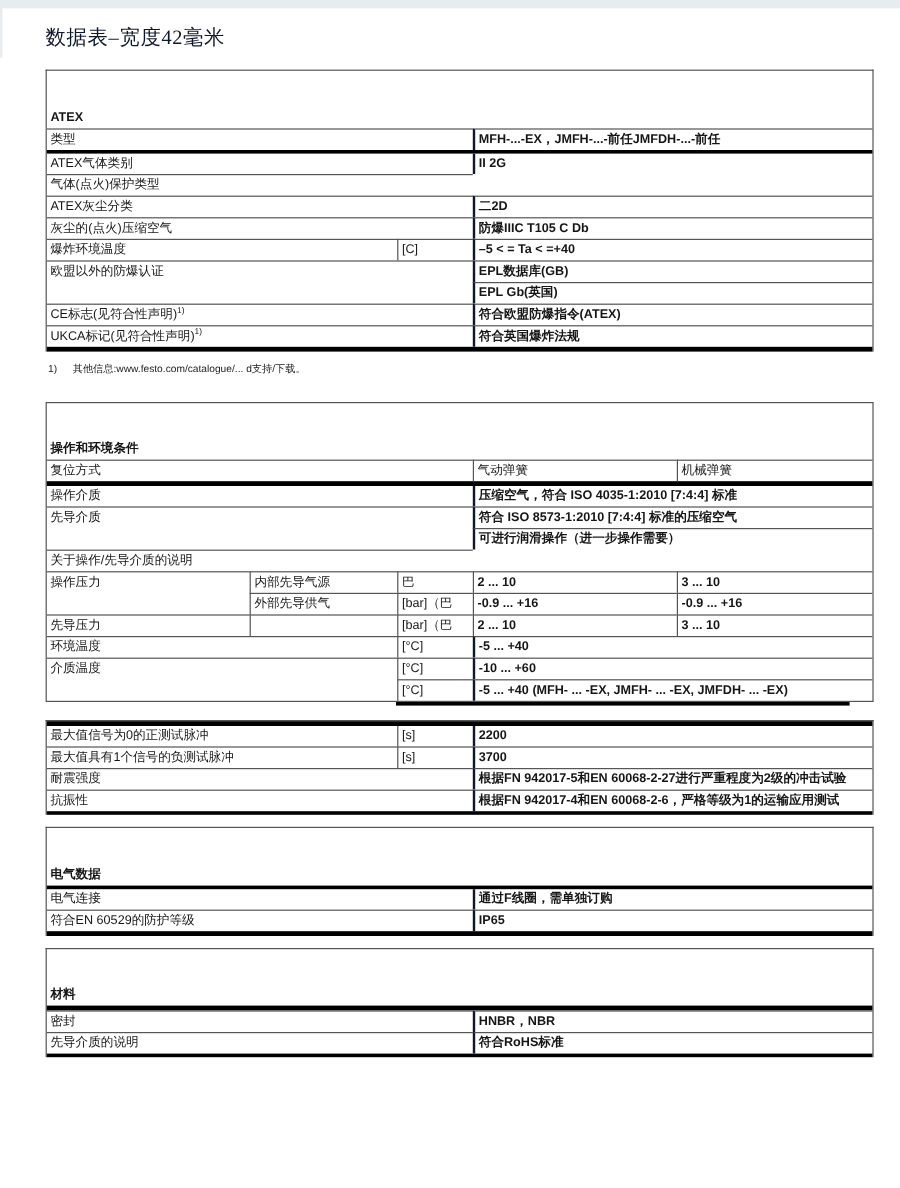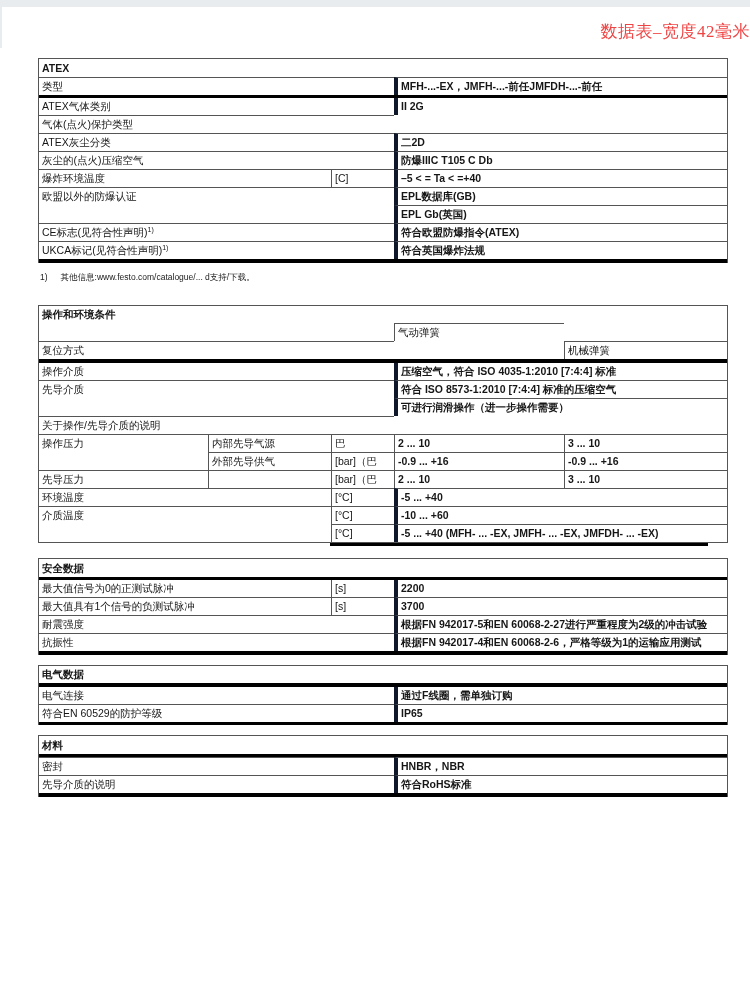--- a/index.html
+++ b/index.html
@@ -7,47 +7,47 @@
     width:750px; height:990px; background:#ffffff; overflow:hidden;
     font-family:"Liberation Sans","DejaVu Sans",sans-serif; color:#161616;
     -webkit-font-smoothing:antialiased;
   }
   .topstrip { height:7px; width:100%; background:#e8ecef; }
   .leftstrip { position:absolute; left:0; top:0; width:2px; height:48px; background:#e8ecef; }
 
   h1.page-title {
     margin:13px 0 15px 38px;
     font-family:"Liberation Serif","DejaVu Serif",serif;
-    font-size:17px; font-weight:400; letter-spacing:.5px; color:#ef4444;text-align:right;
+    font-size:17px; font-weight:400; letter-spacing:.5px; color:#0f172a;
   }
 
   .tbl {
     margin-left:38px; width:688px;
     border:1px solid #555; border-bottom:0;
     background:#fff;
   }
   .tbl.bb { border-bottom:1px solid #555; }
 
   .row { display:grid; grid-template-columns:169px 123px 63px 170px 1fr; }
   .cell {
     border-top:1px solid #555;
     padding:2px 4px 2px 3px;
     font-size:10.5px; line-height:13px; min-height:13px;
     white-space:nowrap; overflow:hidden;
   }
   .row.first .cell { border-top:0; }
   .cell.nb { border-top:0; }
 
-  .sec  { grid-column:1/6; font-weight:700; padding-top:2.5px; padding-bottom:2px; }
+  .sec  { grid-column:1/6; font-weight:700; padding-top:2.5px; padding-bottom:2px;margin-top:30px; }
   .lab  { grid-column:1/4; }
   .lab2 { grid-column:1/3; }
   .lab1 { grid-column:1/2; }
   .sub  { grid-column:2/3; border-left:1px solid #555; }
   .unit { grid-column:3/4; border-left:1px solid #555; }
-  .val  { grid-column:4/6; border-left:4px solid #0f172a; font-weight:600; }
+  .val  { grid-column:4/6; border-left:2px solid #0f172a; font-weight:600; }
   .vala { grid-column:4/5; border-left:1px solid #555; font-weight:600; }
   .valb { grid-column:5/6; border-left:1px solid #555; font-weight:600; }
   .plain { font-weight:400; }
 
   .thick { height:3.5px; background:#000; }
   .thick-partial { margin-left:330px; width:378px; height:3.5px; background:#000; }
 
   sup { font-size:7px; line-height:0; }
 
   .footnote {
@@ -119,22 +119,22 @@
   <span>1)</span>
   <span>其他信息:www.festo.com/catalogue/... d支持/下载。</span>
 </div>
 
 <div id="t2wrap">
   <div class="tbl bb" id="t2">
     <div class="row first">
       <div class="cell sec">操作和环境条件</div>
     </div>
     <div class="row">
+      <div class="cell lab">复位方式</div>
       <div class="cell vala plain">气动弹簧</div>
-      <div class="cell lab">复位方式</div>
       <div class="cell valb plain">机械弹簧</div>
     </div>
     <div class="thick"></div>
     <div class="row">
       <div class="cell lab nb">操作介质</div>
       <div class="cell val nb">压缩空气，符合 ISO 4035-1:2010 [7:4:4] 标准</div>
     </div>
     <div class="row">
       <div class="cell lab">先导介质</div>
       <div class="cell val">符合 ISO 8573-1:2010 [7:4:4] 标准的压缩空气</div>
@@ -177,23 +177,20 @@
     <div class="row">
       <div class="cell lab2 nb"></div>
       <div class="cell unit">[°C]</div>
       <div class="cell val">-5 ... +40 (MFH- ... -EX, JMFH- ... -EX, JMFDH- ... -EX)</div>
     </div>
   </div>
   <div class="thick-partial"></div>
 </div>
 
 <div class="tbl" id="t3">
-  <div class="row first">
-    <div class="cell sec">安全数据</div>
-  </div>
   <div class="thick"></div>
   <div class="row">
     <div class="cell lab2 nb">最大值信号为0的正测试脉冲</div>
     <div class="cell unit nb">[s]</div>
     <div class="cell val nb">2200</div>
   </div>
   <div class="row">
     <div class="cell lab2">最大值具有1个信号的负测试脉冲</div>
     <div class="cell unit">[s]</div>
     <div class="cell val">3700</div>

